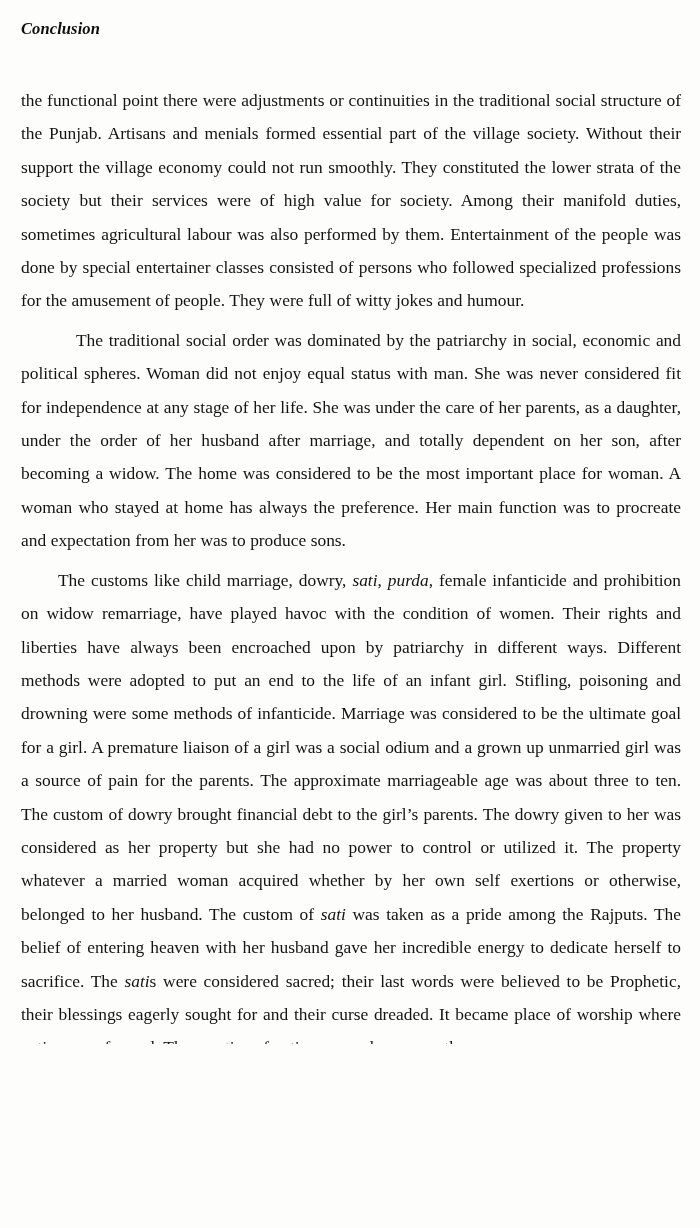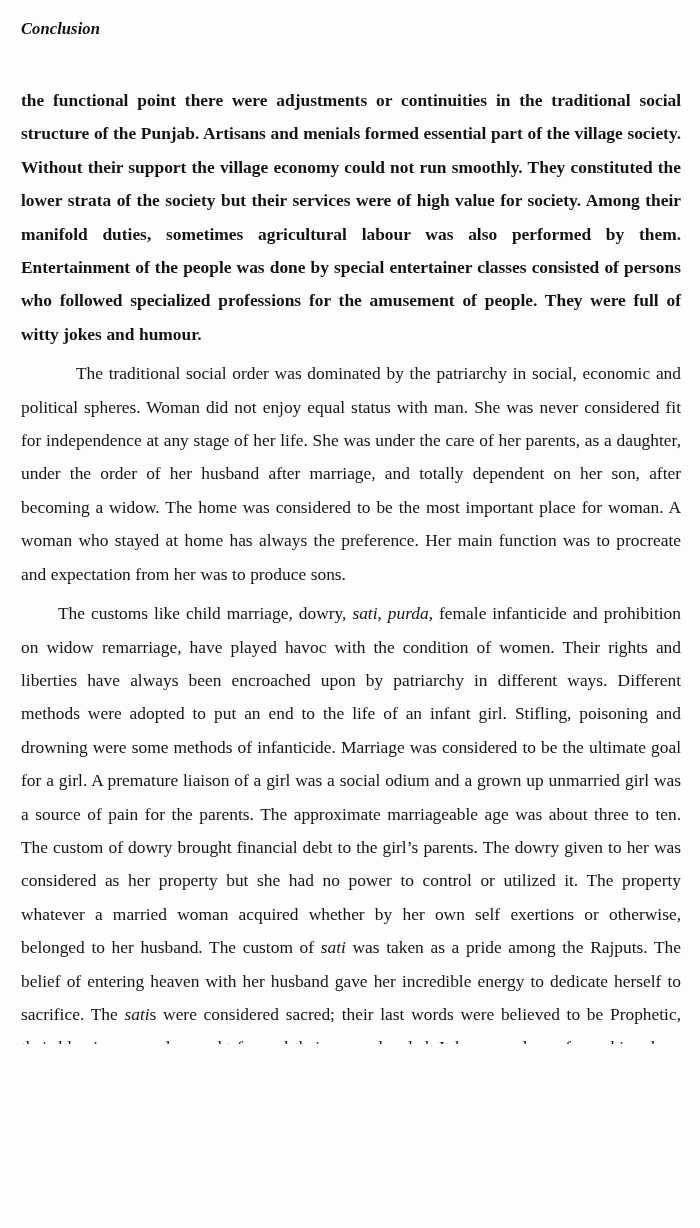--- a/index.html
+++ b/index.html
@@ -53,21 +53,21 @@
     color: #131313;
     word-spacing: 0.2px;
   }
 
   p.para + p.para {
     margin-top: 6px;
   }
 
   p.indent-small  { text-indent: 37px; }
   p.indent-large  { text-indent: 55px; }
-  p.indent-none   { text-indent: 0; font-weight: bold; }
+  p.indent-none   { text-indent: 0; }
 
   p.para i {
     font-style: italic;
   }
 
   
   .folio {
     position: absolute;
     left: 0;
     right: 0;

